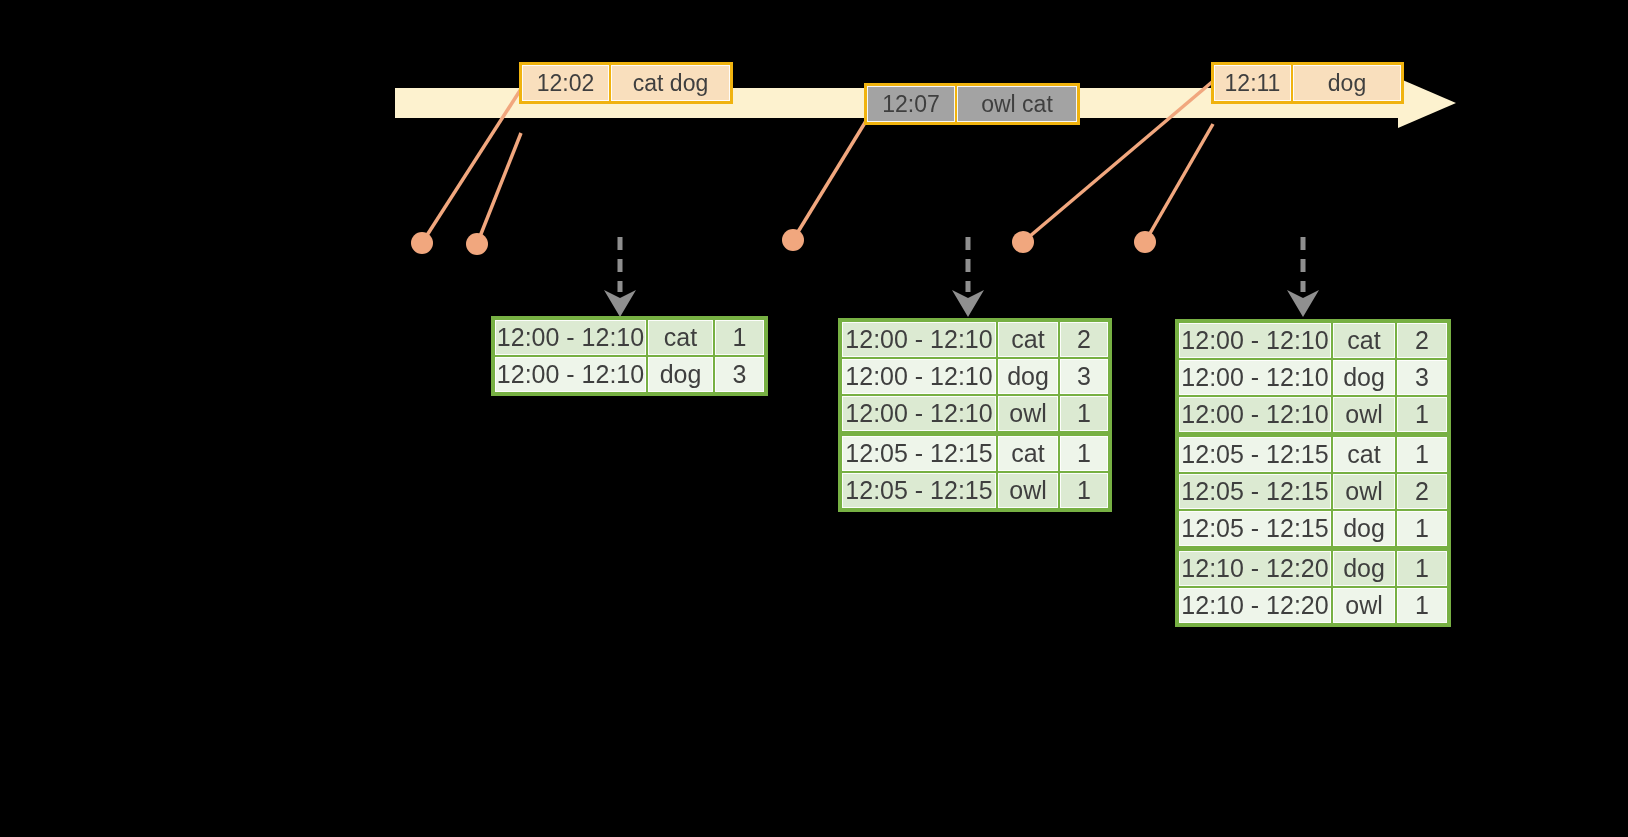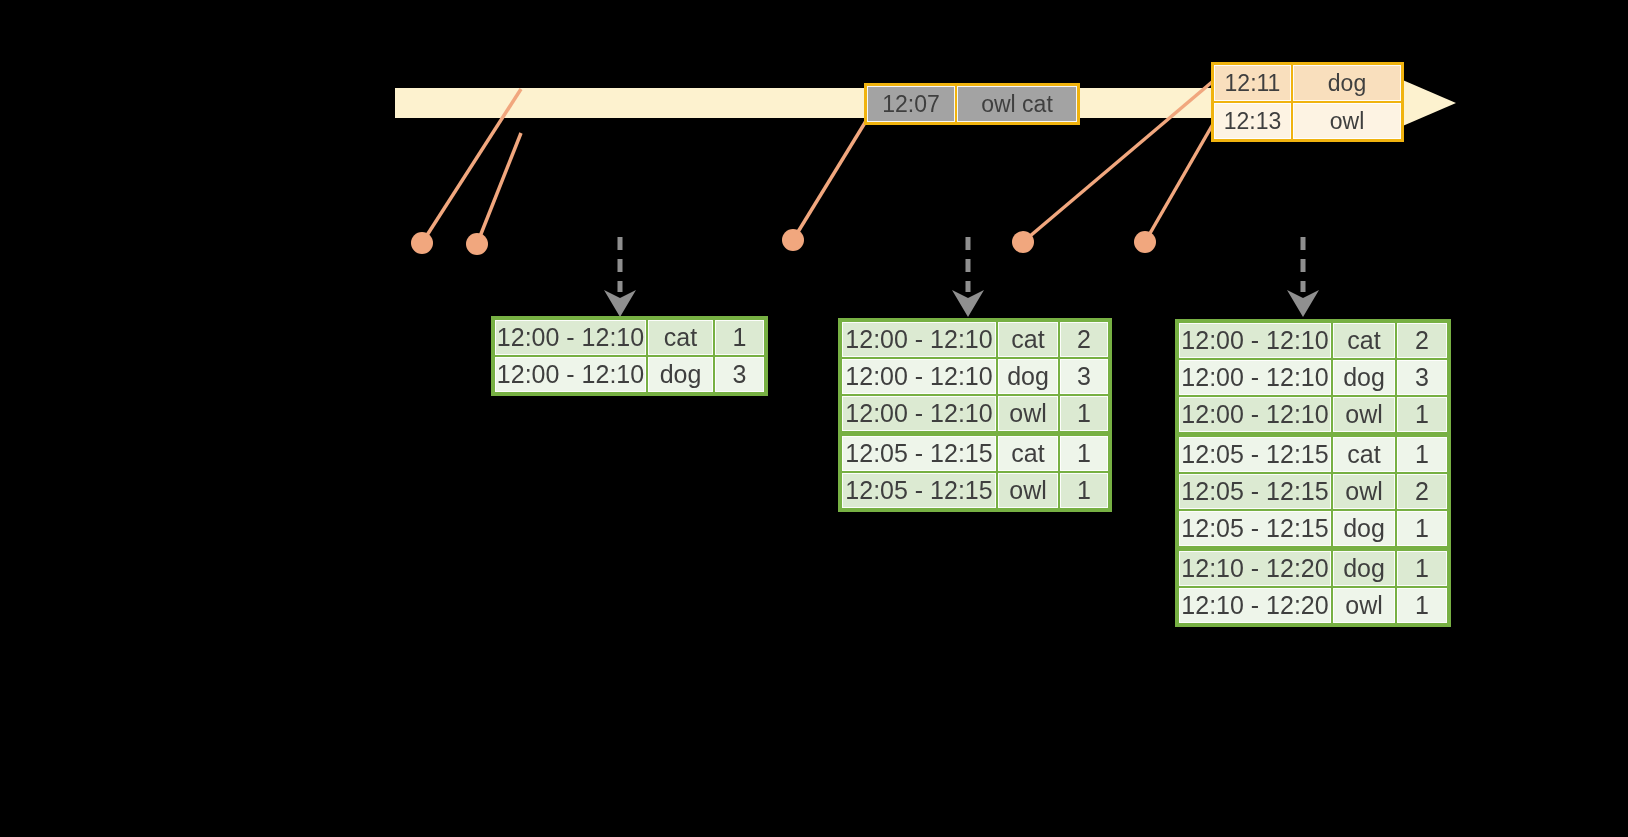--- a/index.html
+++ b/index.html
@@ -64,39 +64,39 @@
       <path d="M 604 290 L 620 317 L 636 290 L 620 298 Z" fill="#8f8f8f"></path>
       <line x1="968" y1="237" x2="968" y2="292" stroke-width="5" stroke-dasharray="13 9" stroke="#8f8f8f"></line>
       <path d="M 952 290 L 968 317 L 984 290 L 968 298 Z" fill="#8f8f8f"></path>
       <line x1="1303" y1="237" x2="1303" y2="292" stroke-width="5" stroke-dasharray="13 9" stroke="#8f8f8f"></line>
       <path d="M 1287 290 L 1303 317 L 1319 290 L 1303 298 Z" fill="#8f8f8f"></path>
     </g>
   </svg>
 
   <table id="evt1" class="evt">
       <tbody>
+        <tr>
+          <td class="c0">12:02</td>
+          <td class="c1">cat dog</td>
+        </tr>
       </tbody>
     </table>
   <table id="evt2" class="evt single">
       <tbody>
         <tr>
           <td class="c0">12:07</td>
           <td class="c1">owl cat</td>
         </tr>
       </tbody>
     </table>
   <table id="evt3" class="evt">
       <tbody>
         <tr>
           <td class="c0">12:11</td>
           <td class="c1">dog</td>
-        </tr>
-        <tr>
-          <td class="c0">12:13</td>
-          <td class="c1">owl</td>
         </tr>
       </tbody>
     </table>
 
   <table id="resA" class="res">
       <tbody>
         <tr>
           <td class="c0">12:00 - 12:10</td>
           <td class="c1">cat</td>
           <td class="c2">1</td>

